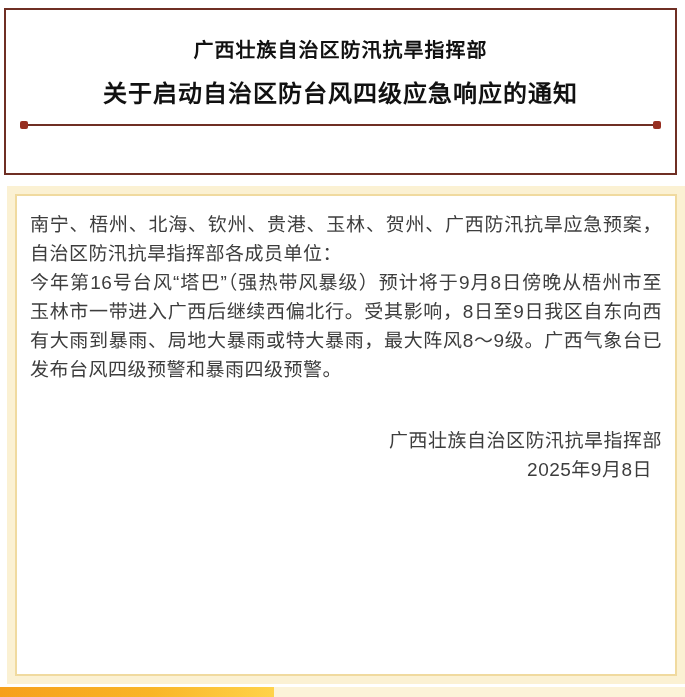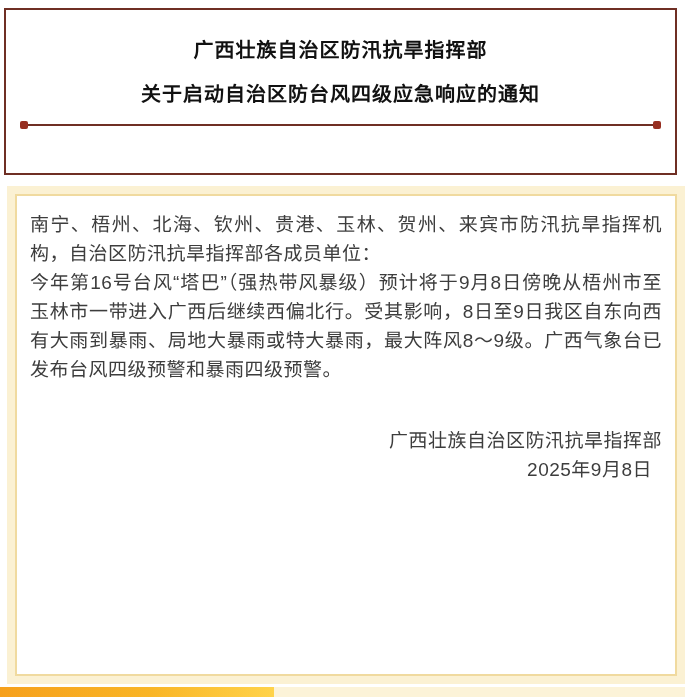--- a/index.html
+++ b/index.html
@@ -30,21 +30,21 @@
     font-size: 20px;
     line-height: 26px;
     font-weight: bold;
     letter-spacing: 1px;
     color: #111111;
   }
   .header-subtitle {
     margin: 0;
     margin-top: 18px;
     text-align: center;
-    font-size: 20px;
+    font-size: 24px;
     line-height: 26px;
     font-weight: bold;
     letter-spacing: 1px;
     color: #111111;
   }
   .title-rule {
     margin: 14px 14px 0 14px;
     display: flex;
     align-items: center;
   }
@@ -126,21 +126,21 @@
   <p class="header-subtitle">关于启动自治区防台风四级应急响应的通知</p>
   <div class="title-rule">
     <span class="dot"></span>
     <span class="line"></span>
     <span class="dot"></span>
   </div>
 </div>
 
 <div class="notice-card">
   <div class="notice-inner">
-    <p class="salutation">南宁、梧州、北海、钦州、贵港、玉林、贺州、来宾市防汛抗旱指挥机构，自治区防汛抗旱指挥部各成员单位：</p>
+    <p class="salutation">南宁、梧州、北海、钦州、贵港、玉林、贺州、广西防汛抗旱应急预案，自治区防汛抗旱指挥部各成员单位：</p>
     <p class="para">今年第16号台风“塔巴”（强热带风暴级）预计将于9月8日傍晚从梧州市至玉林市一带进入广西后继续西偏北行。受其影响，8日至9日我区自东向西有大雨到暴雨、局地大暴雨或特大暴雨，最大阵风8～9级。广西气象台已发布台风四级预警和暴雨四级预警。</p>
     <p class="signature">广西壮族自治区防汛抗旱指挥部</p>
     <p class="date">2025年9月8日</p>
   </div>
 </div>
 
 <div class="bottom-strip">
   <div class="gradient-bar"></div>
 </div>
 

